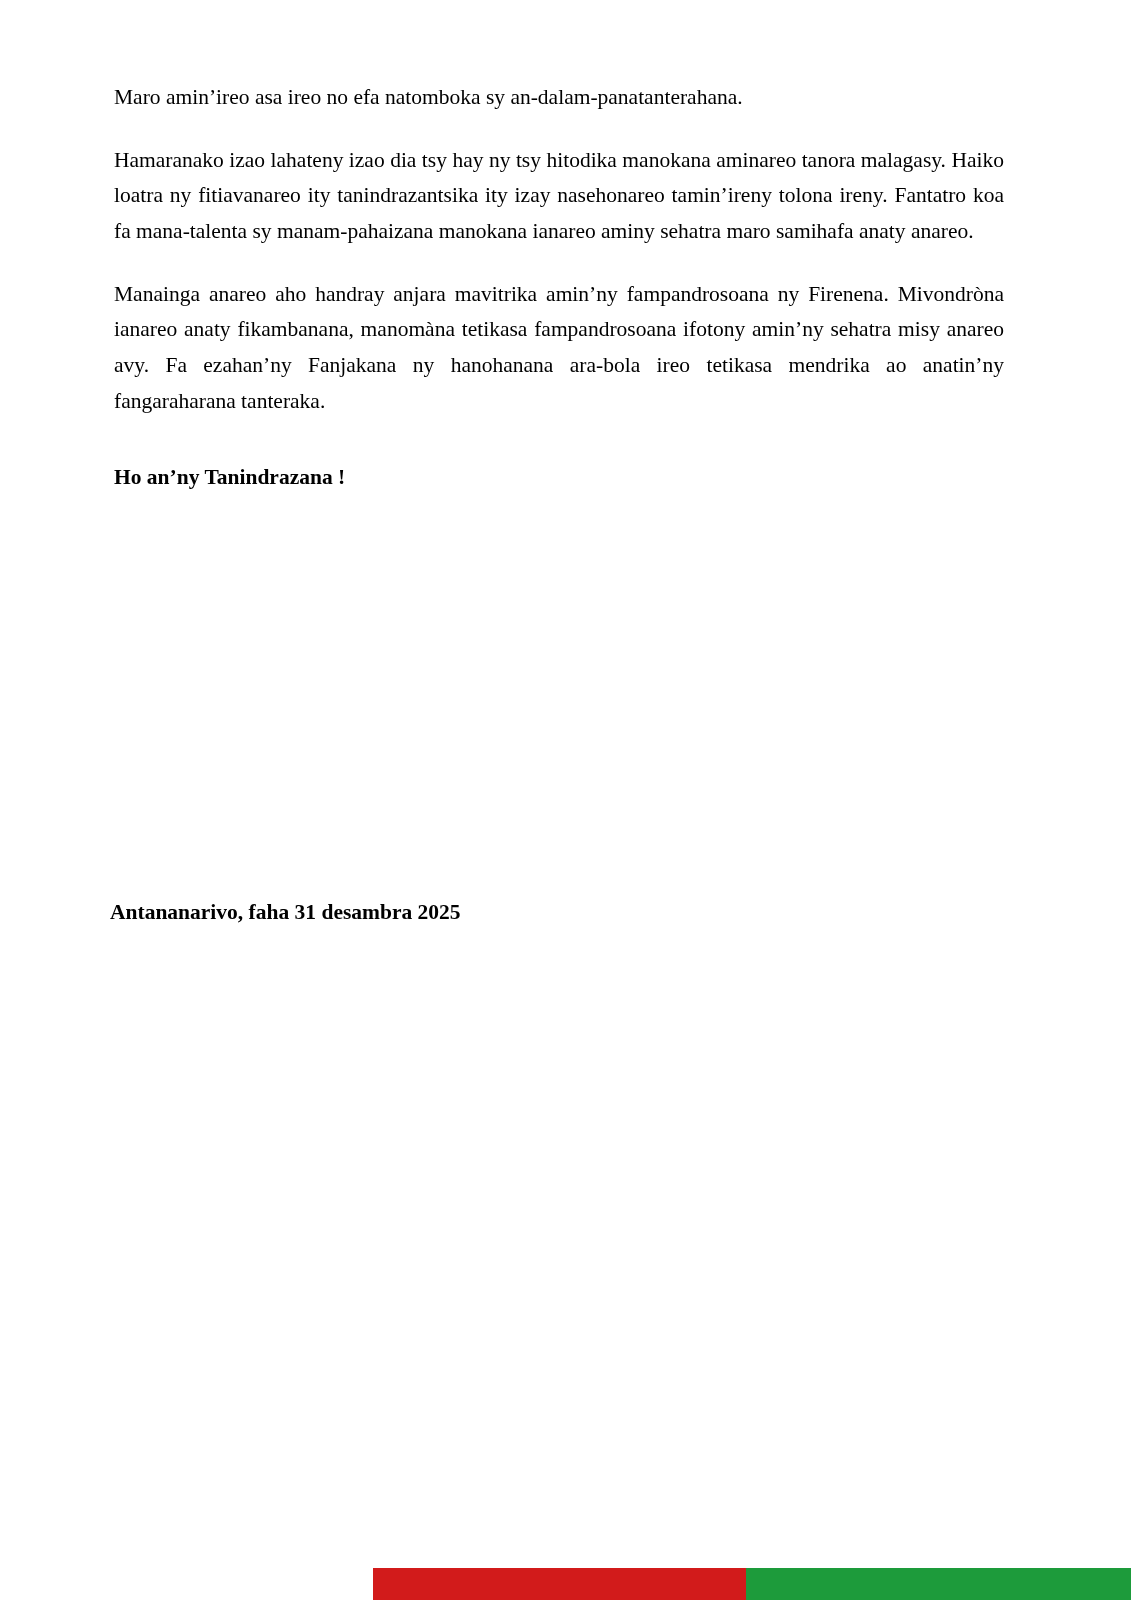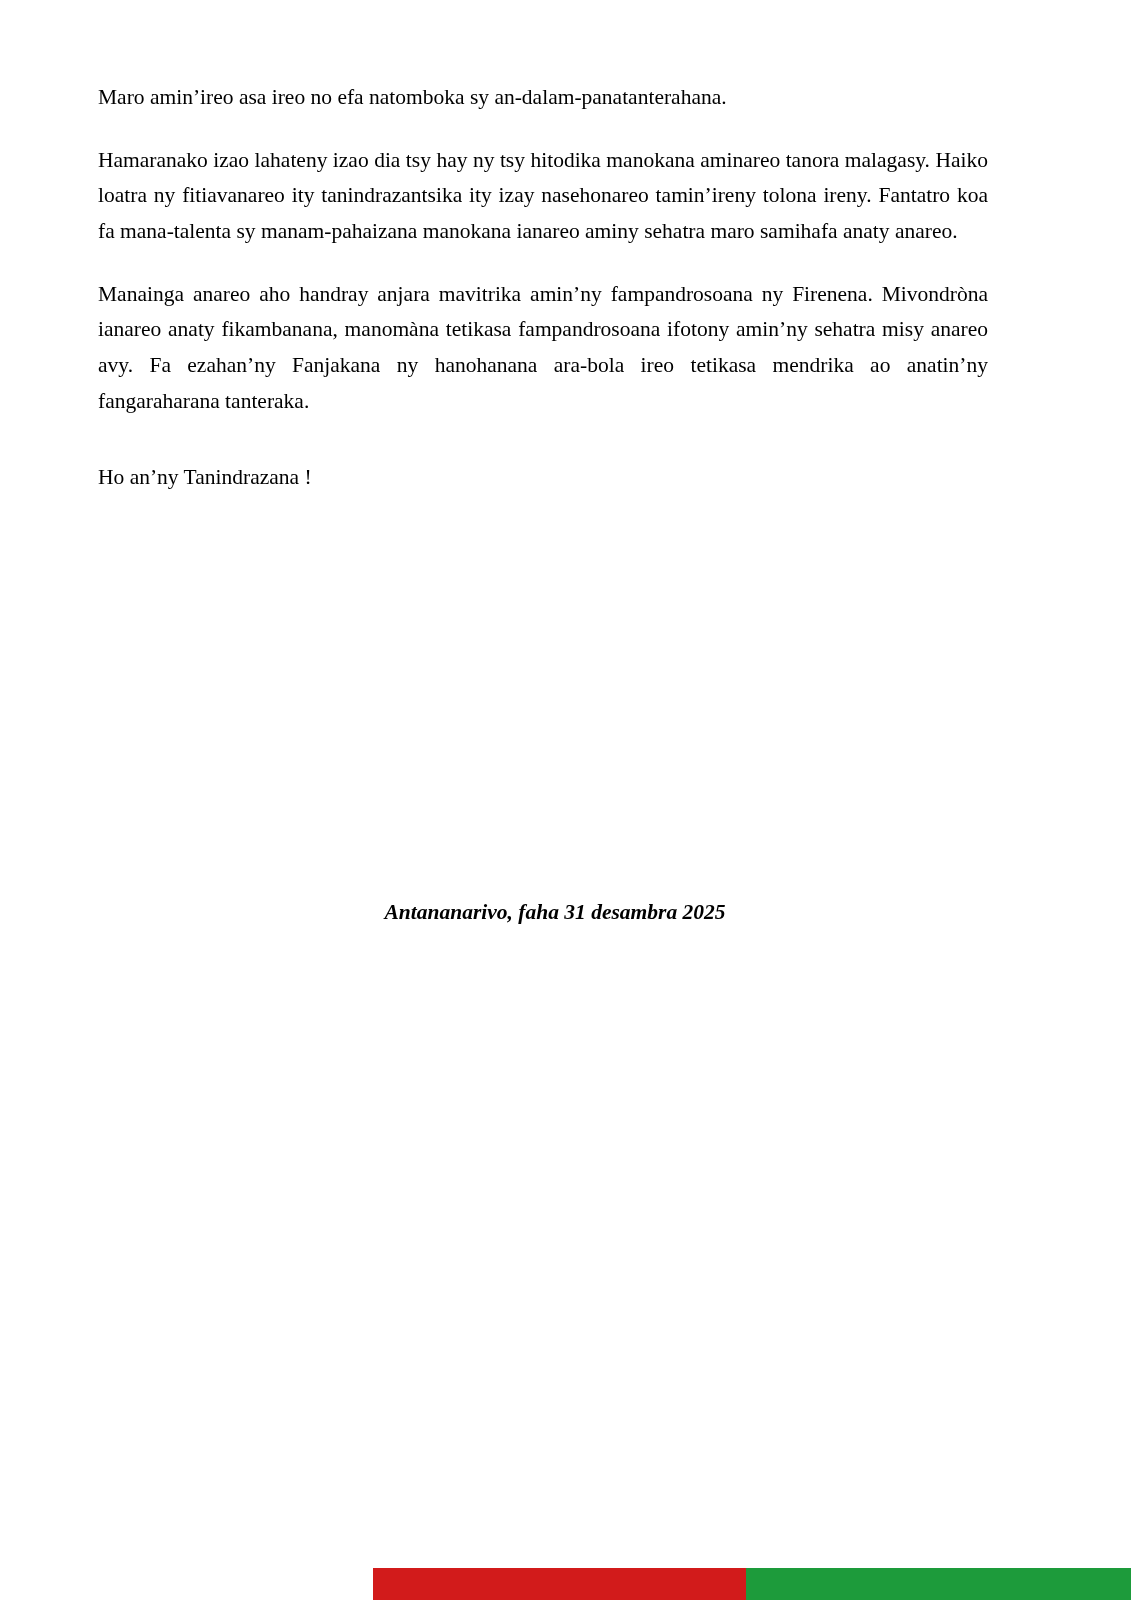--- a/index.html
+++ b/index.html
@@ -16,45 +16,45 @@
   }
   .page {
     position: absolute;
     top: 0; left: 0;
     width: 1131px;
     height: 1600px;
     background: #ffffff;
   }
   .content {
     position: absolute;
-    left: 98px;
+    left: 114px;
     top: 80px;
     width: 890px;
   }
   p.body-par {
     font-size: 21.5px;
     line-height: 1.66;
     text-align: justify;
     text-justify: inter-word;
     margin: 0 0 27px 0;
     color: #000000;
   }
   p.body-par.gap-extra {
     margin-bottom: 40px;
   }
   p.body-par.last {
     margin-bottom: 12px;
+    font-weight: bold;
   }
   .signature-block {
     position: absolute;
     left: 110px;
     top: 895px;
     width: 890px;
-    text-align: center;
-    font-style: italic;
+    text-align: left;
     font-weight: bold;
     color: #000000;
   }
   .sig-line {
     font-size: 21.5px;
     line-height: 1.6;
   }
   .sig-place {
     margin-bottom: 50px;
   }

